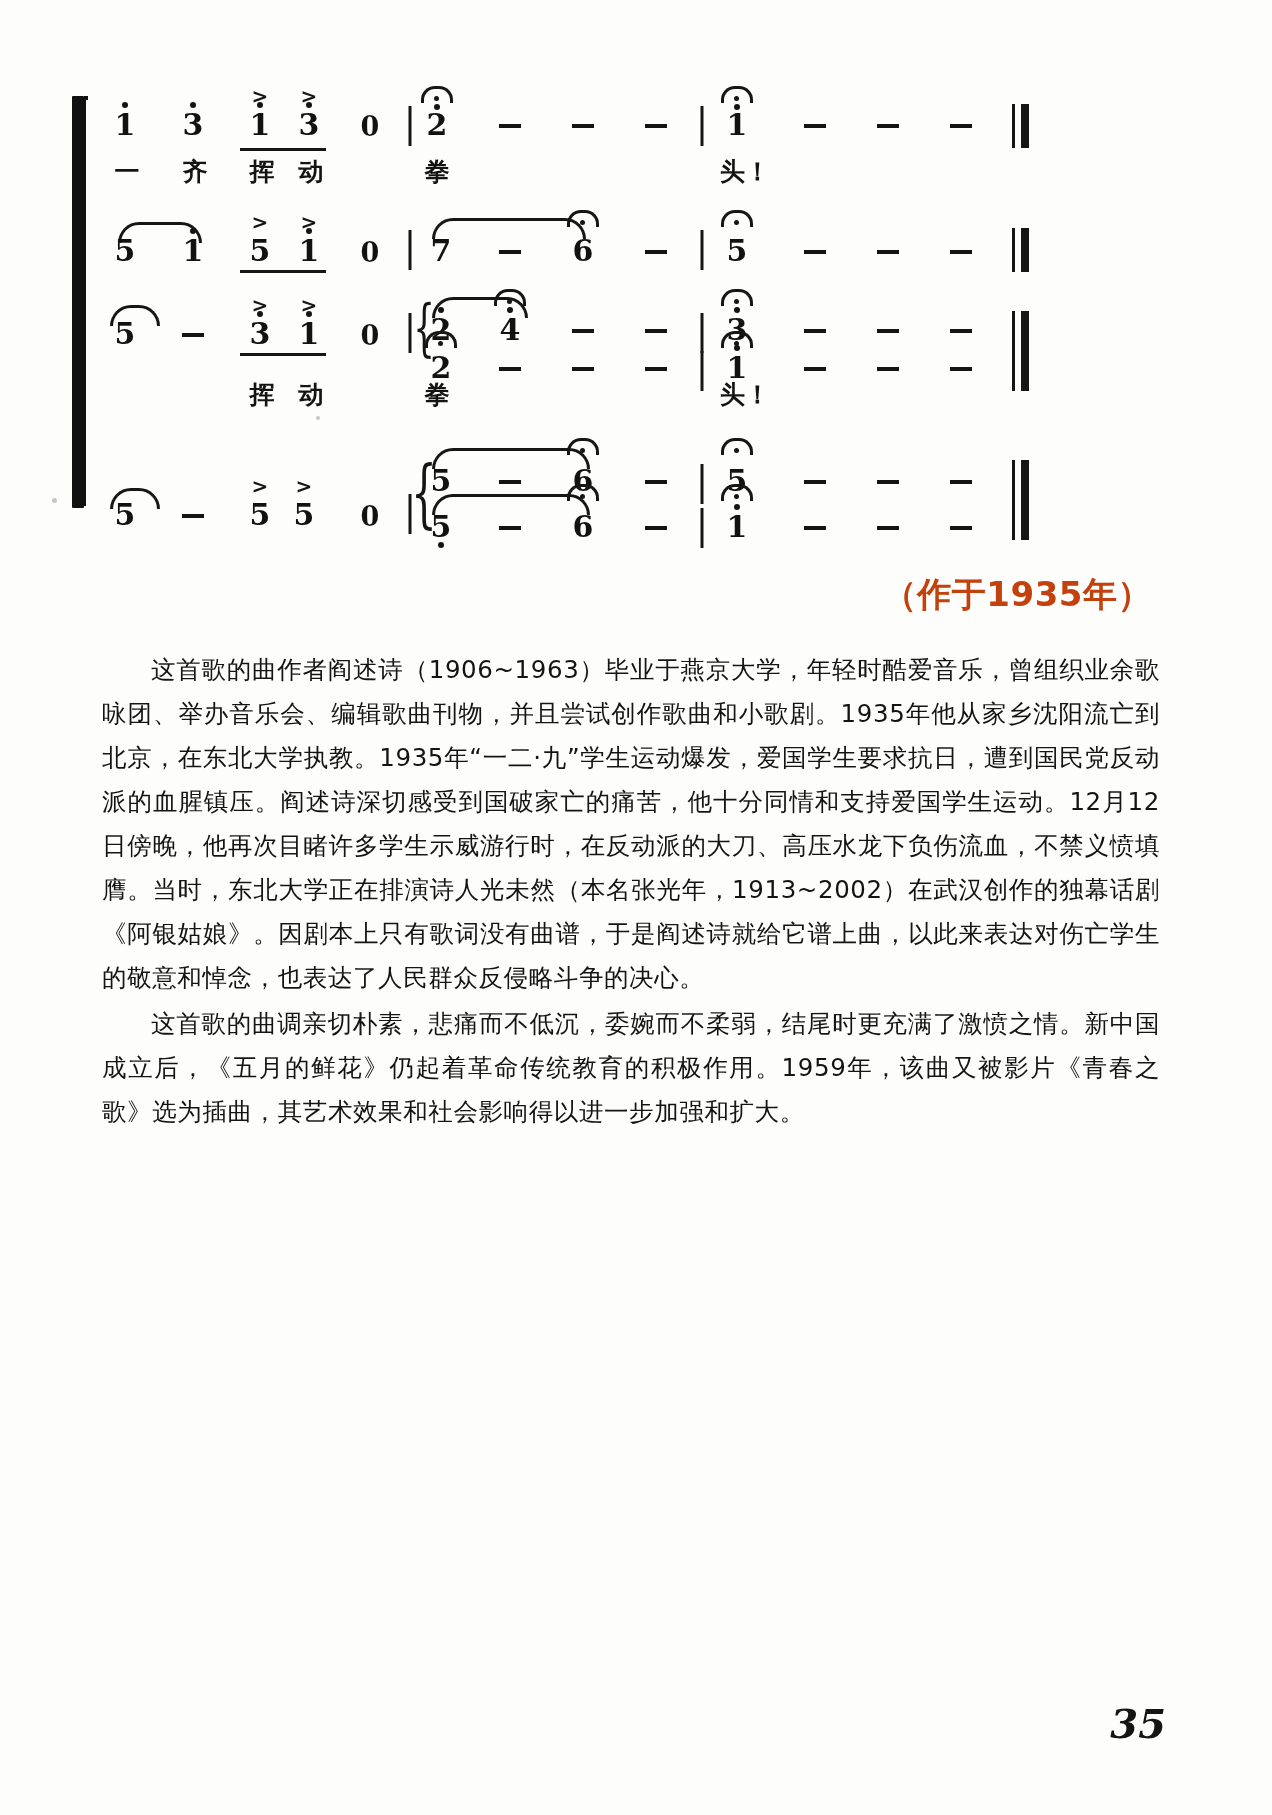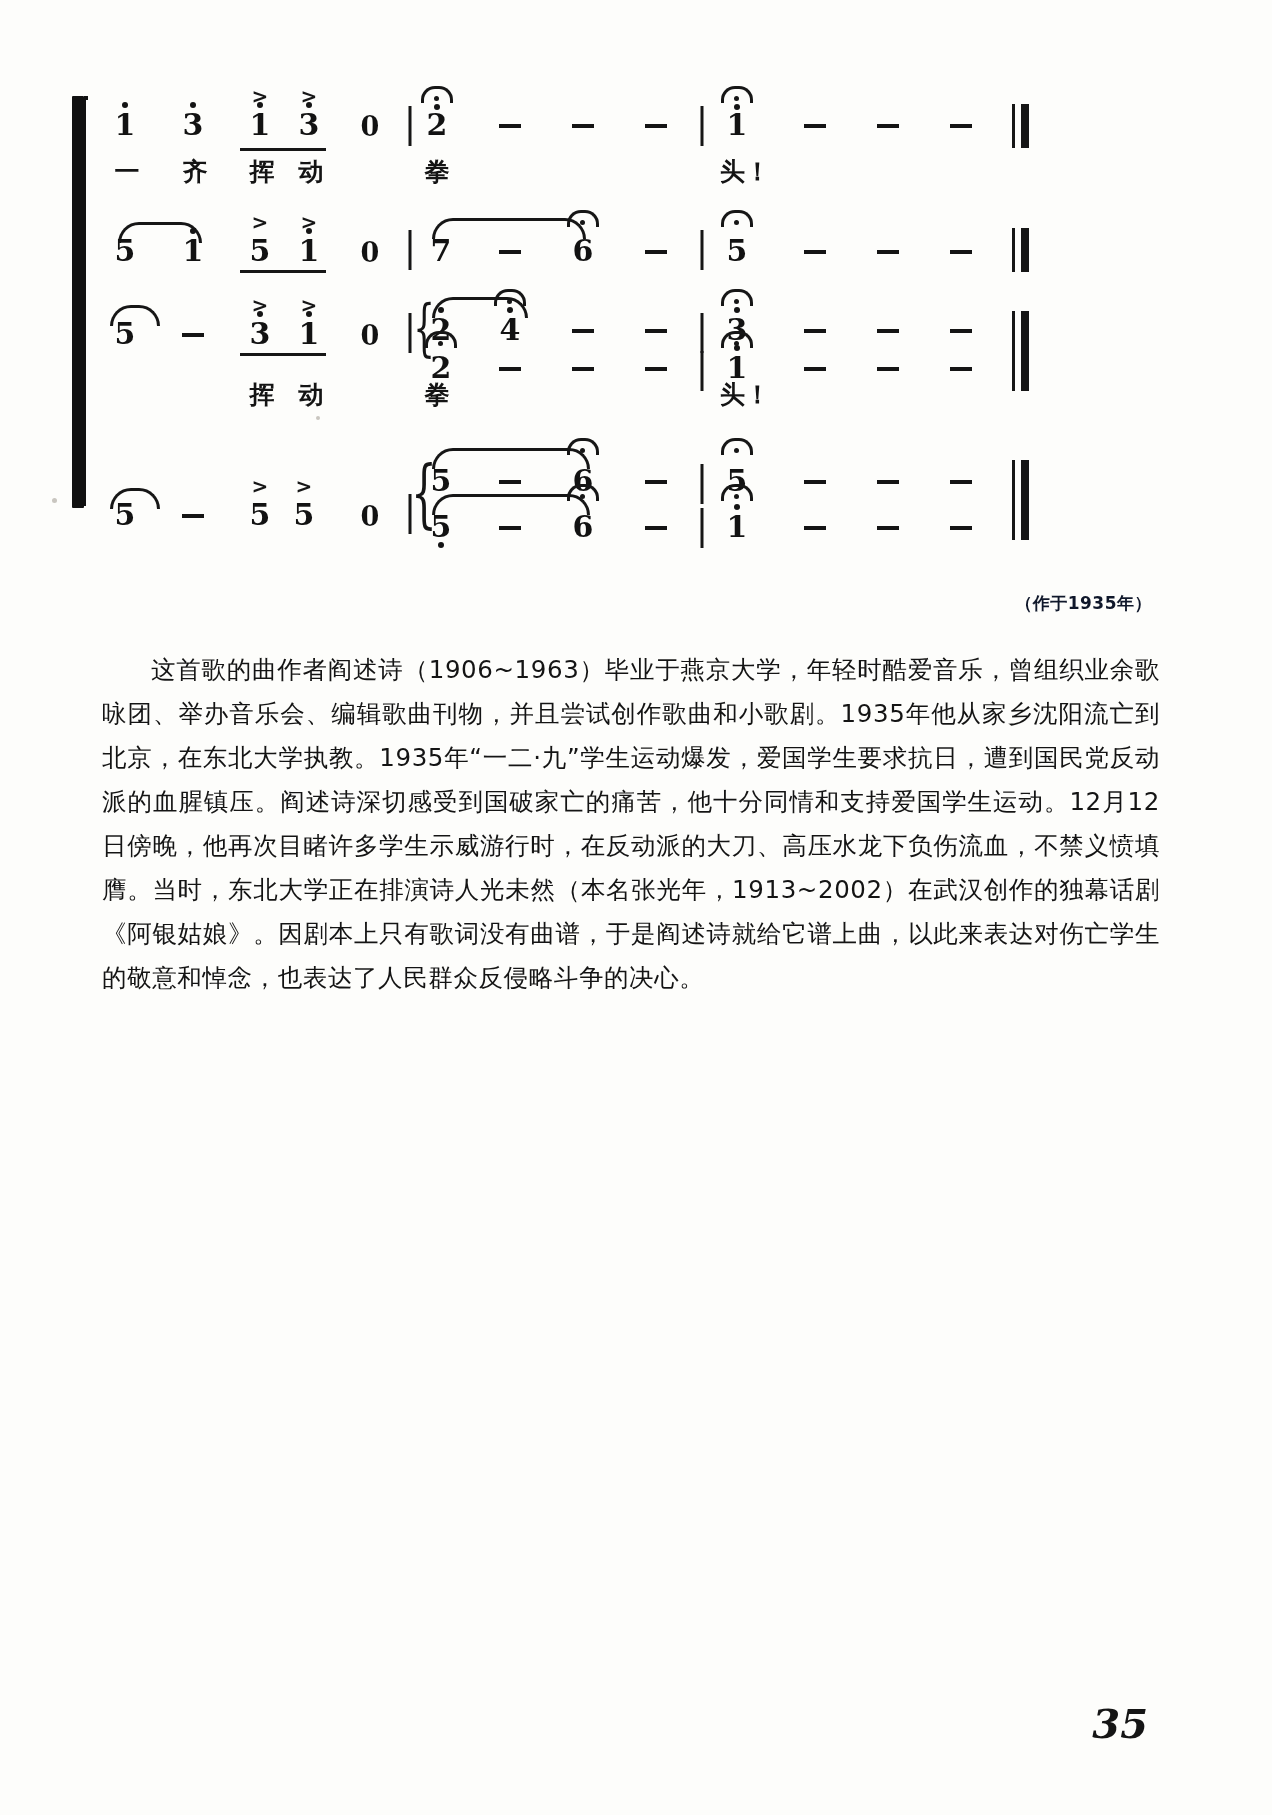--- a/index.html
+++ b/index.html
@@ -87,43 +87,42 @@
     position:absolute;
     font-family:"DejaVu Serif","Liberation Serif",serif;
     font-size:62px;color:#151515;line-height:1;
     transform:translateX(-50%) scaleX(.55);
   }
 
   
   .composed{
     position:absolute;right:120px;top:572px;
     font-family:"DejaVu Sans","Liberation Sans",sans-serif;
-    font-size:17px;font-weight:700;color:#0f172a;
+    font-size:34px;font-weight:700;color:#c2410c;
     letter-spacing:.5px;
-    margin-top:20px;
   }
 
   
   .prose{
     position:absolute;left:102px;top:648px;width:1058px;
   }
   .prose p{
     margin:0 0 2px 0;
     font-family:"DejaVu Sans","Liberation Sans",sans-serif;
     font-size:24.5px;
     line-height:44px;
     letter-spacing:.6px;
     text-indent:49px;
     color:#141414;
     text-align:justify;
     text-justify:inter-character;
     font-weight:500;
   }
   .pageno{
-    position:absolute;right:124px;top:1700px;
+    position:absolute;right:106px;top:1700px;
     font-family:"DejaVu Serif","Liberation Serif",serif;
     font-style:italic;font-size:40px;font-weight:700;color:#151515;text-align:right;
   }
   .speck{position:absolute;background:#c9c6c0;border-radius:50%;}
 </style>
 </head>
 <body>
 
 <div class="page">
 
@@ -355,17 +354,18 @@
     </div>
 
     <div class="speck" style="left:52px;top:498px;width:5px;height:5px;"></div>
     <div class="speck" style="left:316px;top:416px;width:4px;height:4px;"></div>
   </div>
 
   <div class="composed">（作于1935年）</div>
 
   <div class="prose">
     <p>这首歌的曲作者阎述诗（1906~1963）毕业于燕京大学，年轻时酷爱音乐，曾组织业余歌咏团、举办音乐会、编辑歌曲刊物，并且尝试创作歌曲和小歌剧。1935年他从家乡沈阳流亡到北京，在东北大学执教。1935年“一二·九”学生运动爆发，爱国学生要求抗日，遭到国民党反动派的血腥镇压。阎述诗深切感受到国破家亡的痛苦，他十分同情和支持爱国学生运动。12月12日傍晚，他再次目睹许多学生示威游行时，在反动派的大刀、高压水龙下负伤流血，不禁义愤填膺。当时，东北大学正在排演诗人光未然（本名张光年，1913~2002）在武汉创作的独幕话剧《阿银姑娘》。因剧本上只有歌词没有曲谱，于是阎述诗就给它谱上曲，以此来表达对伤亡学生的敬意和悼念，也表达了人民群众反侵略斗争的决心。</p>
+    <p>这首歌的曲调亲切朴素，悲痛而不低沉，委婉而不柔弱，结尾时更充满了激愤之情。新中国成立后，《五月的鲜花》仍起着革命传统教育的积极作用。1959年，该曲又被影片《青春之歌》选为插曲，其艺术效果和社会影响得以进一步加强和扩大。</p>
   </div>
 
   <div class="pageno">35</div>
 
 </div>
 
 </body></html>

